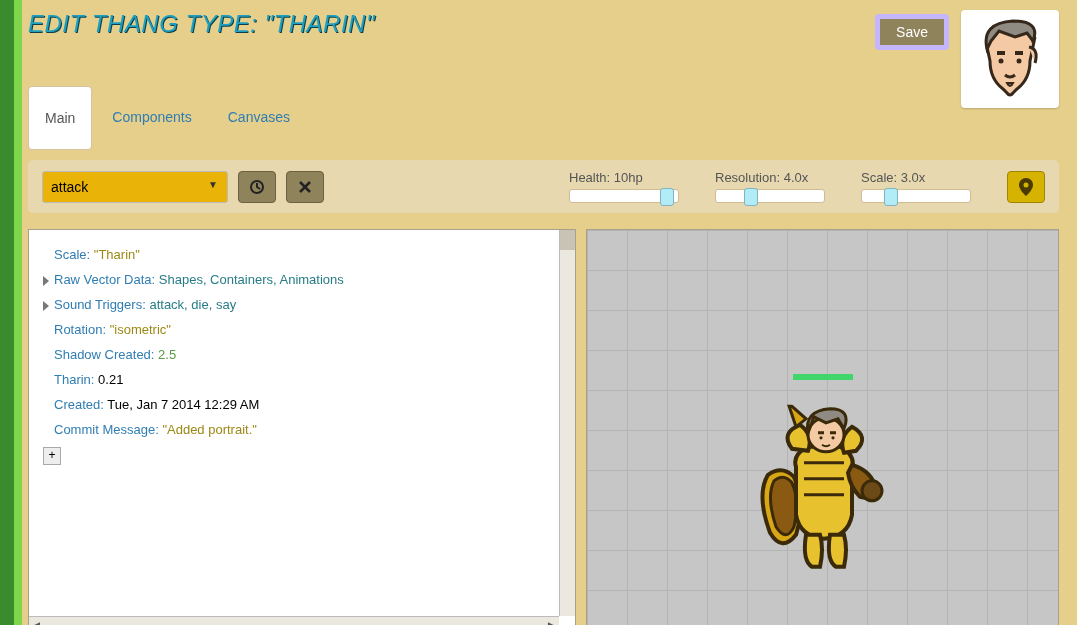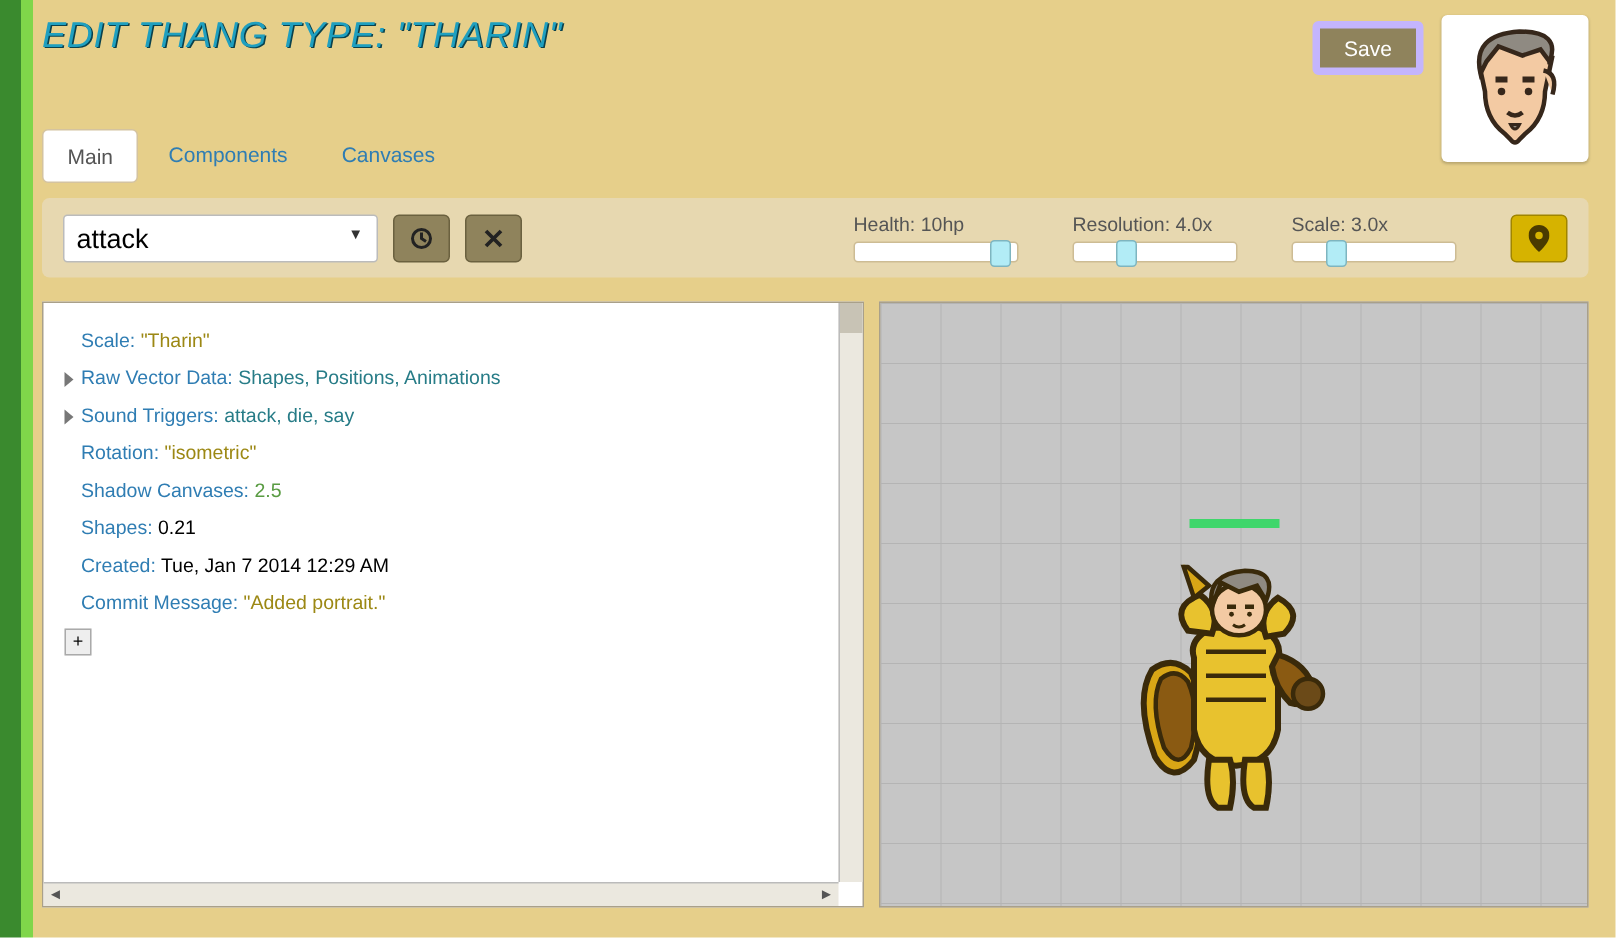--- a/index.html
+++ b/index.html
@@ -3,25 +3,25 @@
 <meta charset="utf-8">
 <style>
   *{box-sizing:border-box;margin:0;padding:0;font-family:Arial,Helvetica,sans-serif}
   body{width:1077px;height:625px;overflow:hidden;background:linear-gradient(90deg,#3a8a2e 0 14px,#7fd64a 14px 22px,#e6cf8a 22px 100%);}
   .app{position:relative;width:100%;height:100%;padding:10px 18px 0 28px}
   .top{display:flex;align-items:flex-start;gap:12px;margin-bottom:6px}
   .title{font-family:Impact,'Arial Black',sans-serif;font-size:24px;font-style:italic;letter-spacing:.5px;color:#1f9fbf;text-shadow:1px 1px 0 #0a414c;flex:1}
   .save-btn{background:#8f835c;border:5px solid #c4b5fd;color:#fff;padding:5px 16px;border-radius:4px;font-size:14px;cursor:pointer;margin-top:4px}
   .avatar{width:98px;height:98px;background:#fff;border-radius:4px;display:flex;align-items:center;justify-content:center;box-shadow:0 1px 2px rgba(0,0,0,.2)}
   .tabs{display:flex;gap:4px;margin-top:-28px;margin-bottom:10px}
-  .tab{padding:9px 16px;font-size:14px;color:#2f7db3;cursor:pointer;border-radius:4px}
+  .tab{padding:23px 16px;font-size:14px;color:#2f7db3;cursor:pointer;border-radius:4px}
   .tab.active{background:#fff;border:1px solid #d4c3a0;color:#555}
   .controls{background:#e7d8b0;border-radius:5px;padding:10px 14px;display:flex;align-items:center;gap:10px;margin-bottom:16px}
   .select-wrap{position:relative}
-  select.anim{width:210px;height:32px;background:#ffffff;border:1px solid #bbb;border-radius:3px;padding:0 8px;font-size:18px;appearance:none}
+  select.anim{width:186px;height:32px;background:#eab308;border:1px solid #bbb;border-radius:3px;padding:0 8px;font-size:14px;appearance:none}
   .select-wrap::after{content:"▼";position:absolute;right:10px;top:8px;font-size:10px;color:#333;pointer-events:none}
   .icon-btn{width:38px;height:32px;background:#8f835c;border:1px solid #6b613f;border-radius:4px;display:flex;align-items:center;justify-content:center;cursor:pointer;color:#222}
   .spacer{flex:1}
   .slider-group{display:flex;gap:36px;margin-left:auto;align-items:flex-end}
   .slider-block{display:flex;flex-direction:column;gap:4px}
   .slider-label{font-size:13px;color:#555}
   .slider{width:110px;height:14px;background:#fff;border:1px solid #cdbc94;border-radius:3px;position:relative}
   .slider .thumb{position:absolute;top:-2px;width:14px;height:18px;background:#b2ecf6;border:1px solid #7eb5c0;border-radius:3px}
   .pin-btn{width:38px;height:32px;background:#d6b300;border:1px solid #a08500;border-radius:4px;display:flex;align-items:center;justify-content:center;color:#4a3a00;cursor:pointer}
   .main-split{display:flex;gap:10px;height:404px}
@@ -116,25 +116,25 @@
             <circle cx="7" cy="7" r="2.5" fill="#d6b300"></circle>
           </svg>
       </div>
     </div>
   </div>
 
   <div class="main-split">
     <div class="tree-panel">
       <div class="tree-inner">
         <div class="tree-row"><span class="sp"></span><span class="k">Scale</span> <span class="vs">"Tharin"</span></div>
-        <div class="tree-row"><span class="tri"></span><span class="k">Raw Vector Data</span> <span class="vl">Shapes, Positions, Animations</span></div>
+        <div class="tree-row"><span class="tri"></span><span class="k">Raw Vector Data</span> <span class="vl">Shapes, Containers, Animations</span></div>
         <div class="tree-row"><span class="tri"></span><span class="k">Sound Triggers</span> <span class="vl">attack, die, say</span></div>
         <div class="tree-row"><span class="sp"></span><span class="k">Rotation</span> <span class="vs">"isometric"</span></div>
-        <div class="tree-row"><span class="sp"></span><span class="k">Shadow Canvases</span> <span class="vn">2.5</span></div>
-        <div class="tree-row"><span class="sp"></span><span class="k">Shapes</span> <span>0.21</span></div>
+        <div class="tree-row"><span class="sp"></span><span class="k">Shadow Created</span> <span class="vn">2.5</span></div>
+        <div class="tree-row"><span class="sp"></span><span class="k">Tharin</span> <span>0.21</span></div>
         <div class="tree-row"><span class="sp"></span><span class="k">Created</span> <span>Tue, Jan 7 2014 12:29 AM</span></div>
         <div class="tree-row"><span class="sp"></span><span class="k">Commit Message</span> <span class="vs">"Added portrait."</span></div>
         <div class="add-btn">+</div>
       </div>
       <div class="vscroll">
           <div class="vthumb"></div>
         </div>
       <div class="hscroll">
           <span class="harr">◄</span>
           <div style="flex:1"></div>

